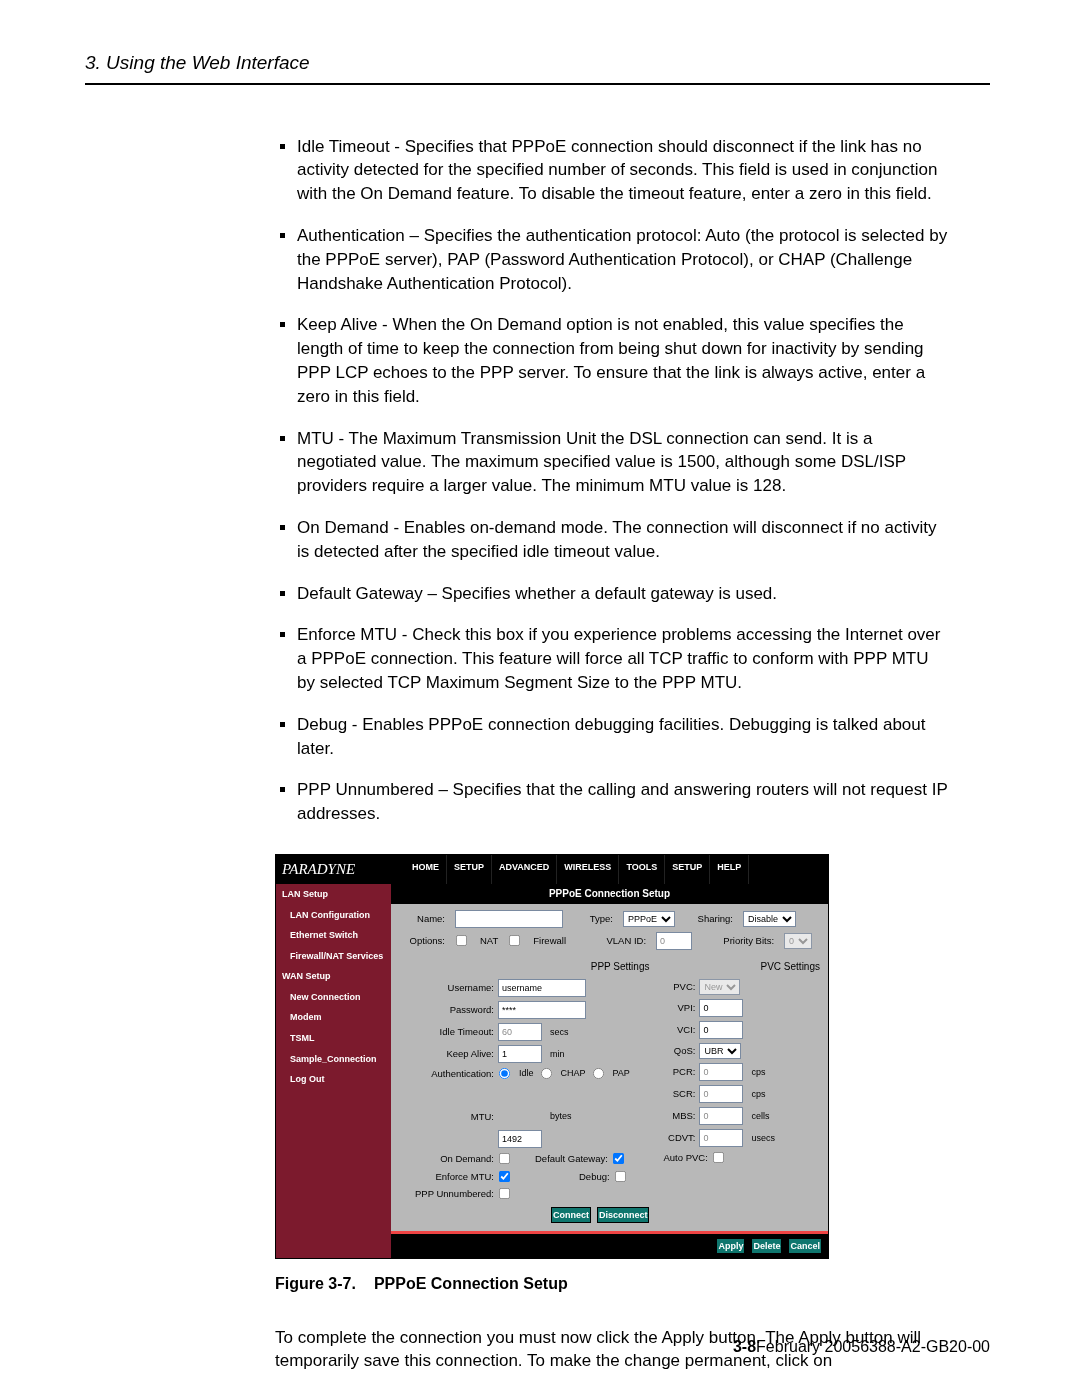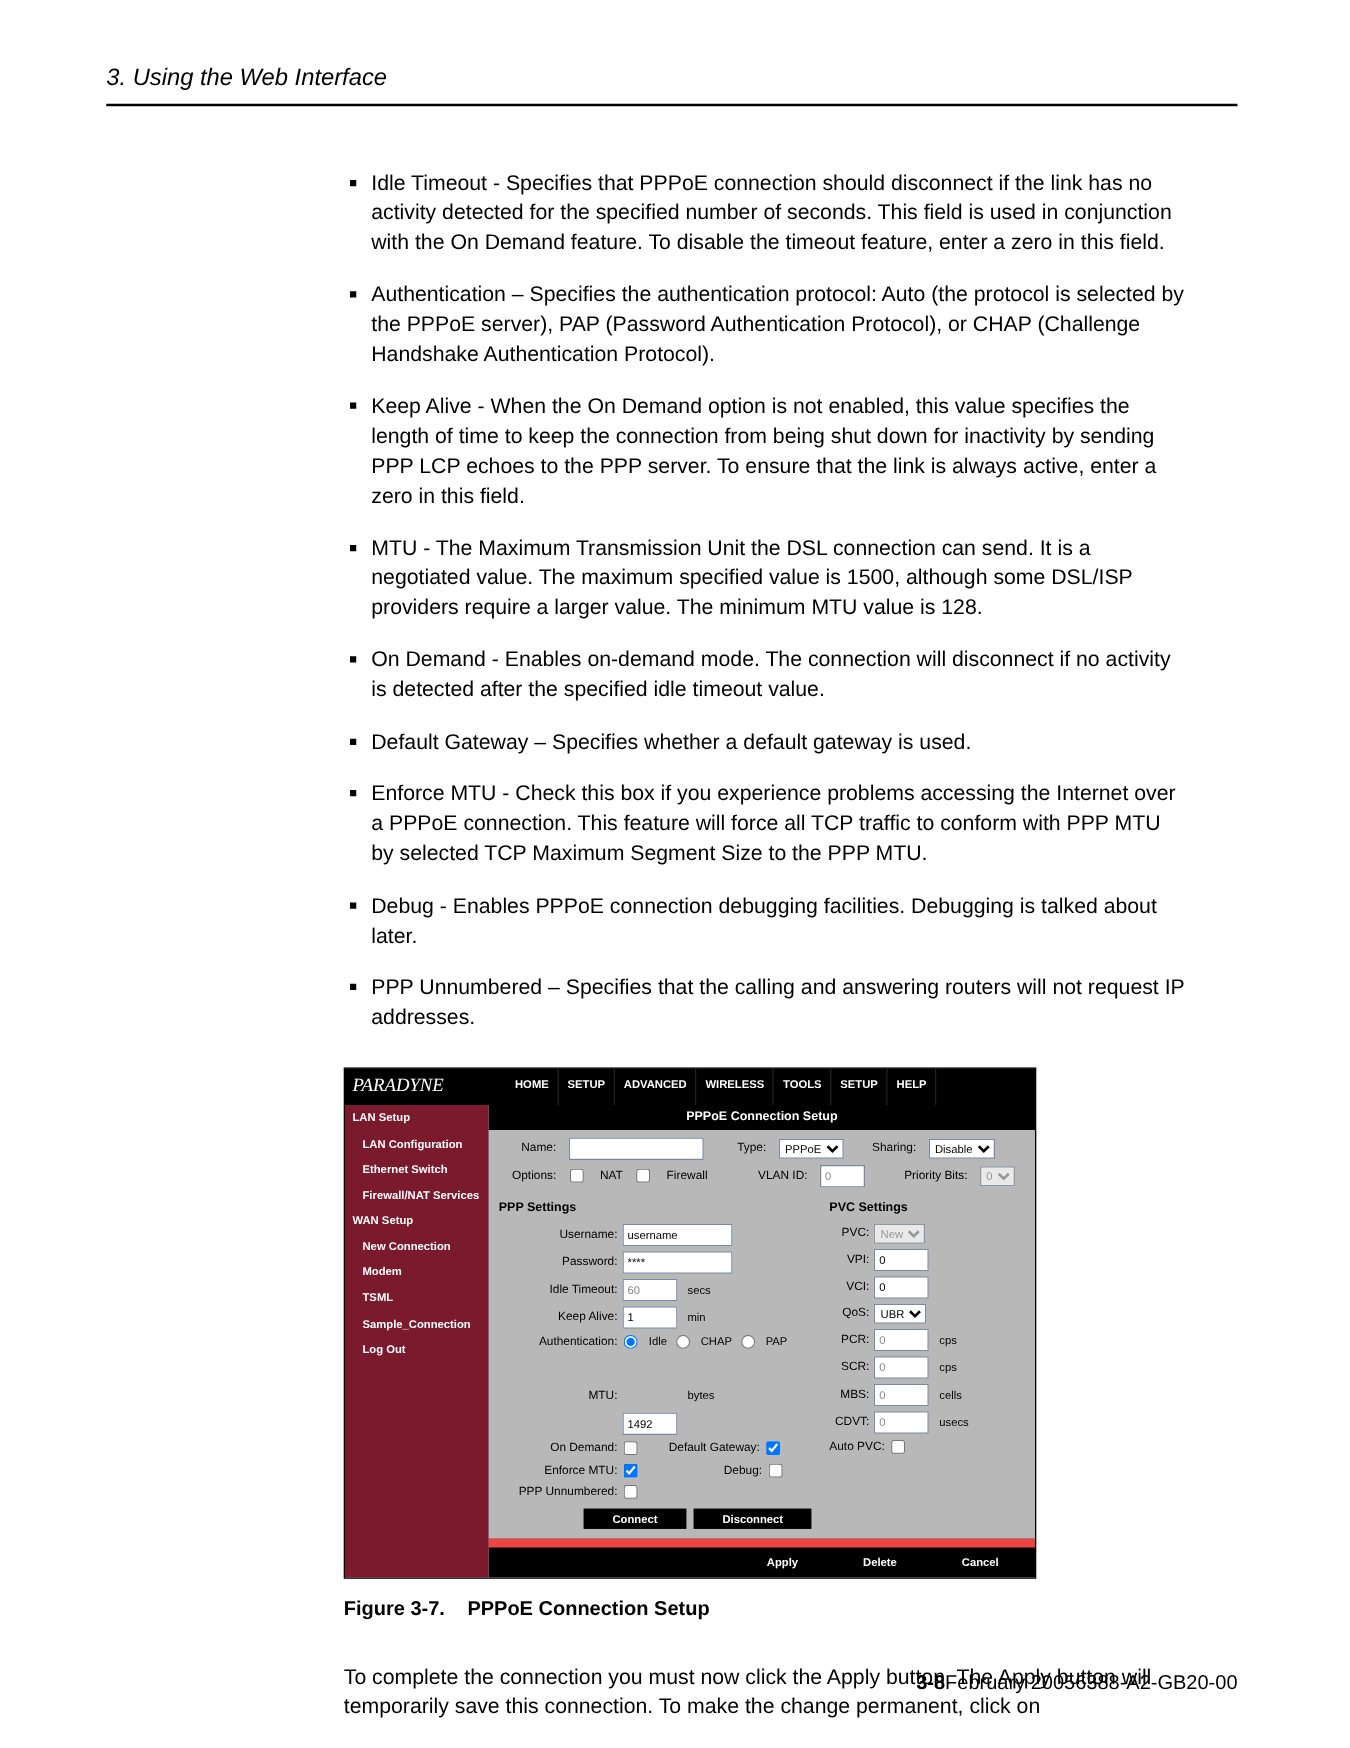--- a/index.html
+++ b/index.html
@@ -131,38 +131,38 @@
     background:#fff;
     border:1px solid #7a8aa0;
     height:16px;
     font-size:9px;
   }
   .sel[disabled]{ color:#8a8a8a; }
   .sections { display:flex; gap: 14px; margin-top:2px;}
   .section {
     display:flex; flex-direction:column; gap:2px;
   }
-  .section-title { font-weight:bold; text-align:left; font-size:10px; margin:4px 0 2px; }
+  .section-title { font-weight:normal; text-align:right; font-size:10px; margin:4px 0 2px; }
   .frow { display:flex; align-items:center; gap:4px; margin:1px 0; }
   .frow .lbl { width:95px; }
   .pvc .frow .lbl { width:32px; }
   .unit{ font-size:9px; margin-left:4px; }
   .radio-group{ display:flex; gap:6px; align-items:center; font-size:9px; }
   .btnbar{ display:flex; gap:6px; justify-content:flex-end; margin-top:4px; }
   .btn, .btn-red {
     font-size:9px; font-weight:bold;
     border:1px solid #000;
-    padding:2px 22px;
+    padding:2px 1px;
     cursor:pointer;
-    color:#fff; background:#000000;
+    color:#fff; background:#0f766e;
   }
   .footerbar {
     background:#000; text-align:right; padding:4px 6px;
     display:flex; justify-content:flex-end; gap:6px;
-    border-top:7px solid #ef4444;
+    border-top:3px solid #ef4444;
   }
   input[type="checkbox"], input[type="radio"]{ margin:0 2px 0 0; transform:scale(0.85); }
 </style>
 </head>
 <body>
 
 <div class="page">
   <div class="header-text">3. Using the Web Interface</div>
   <hr class="hr">
 

